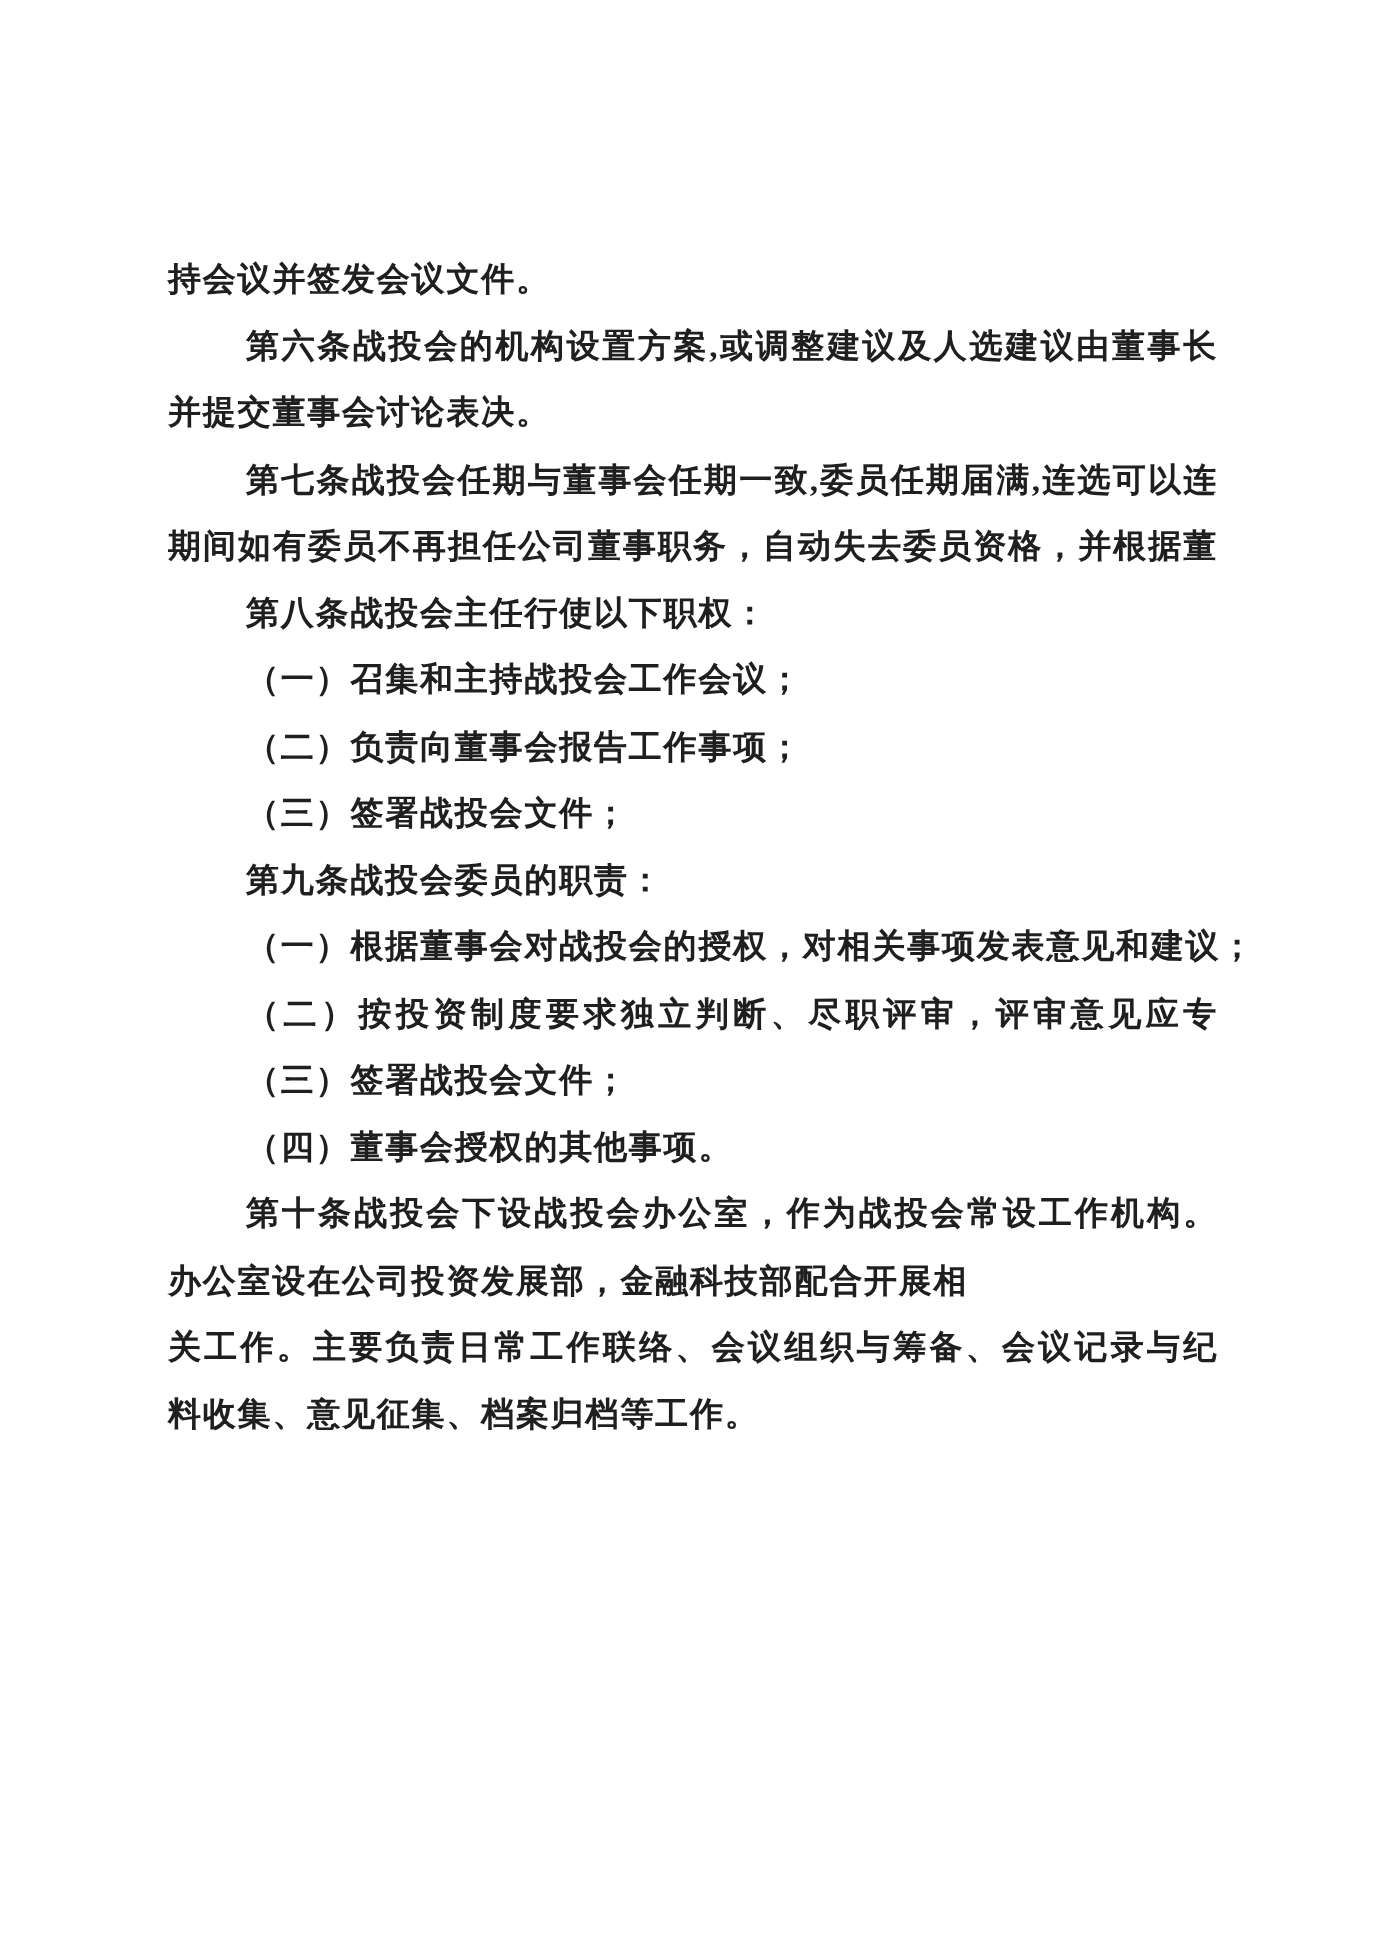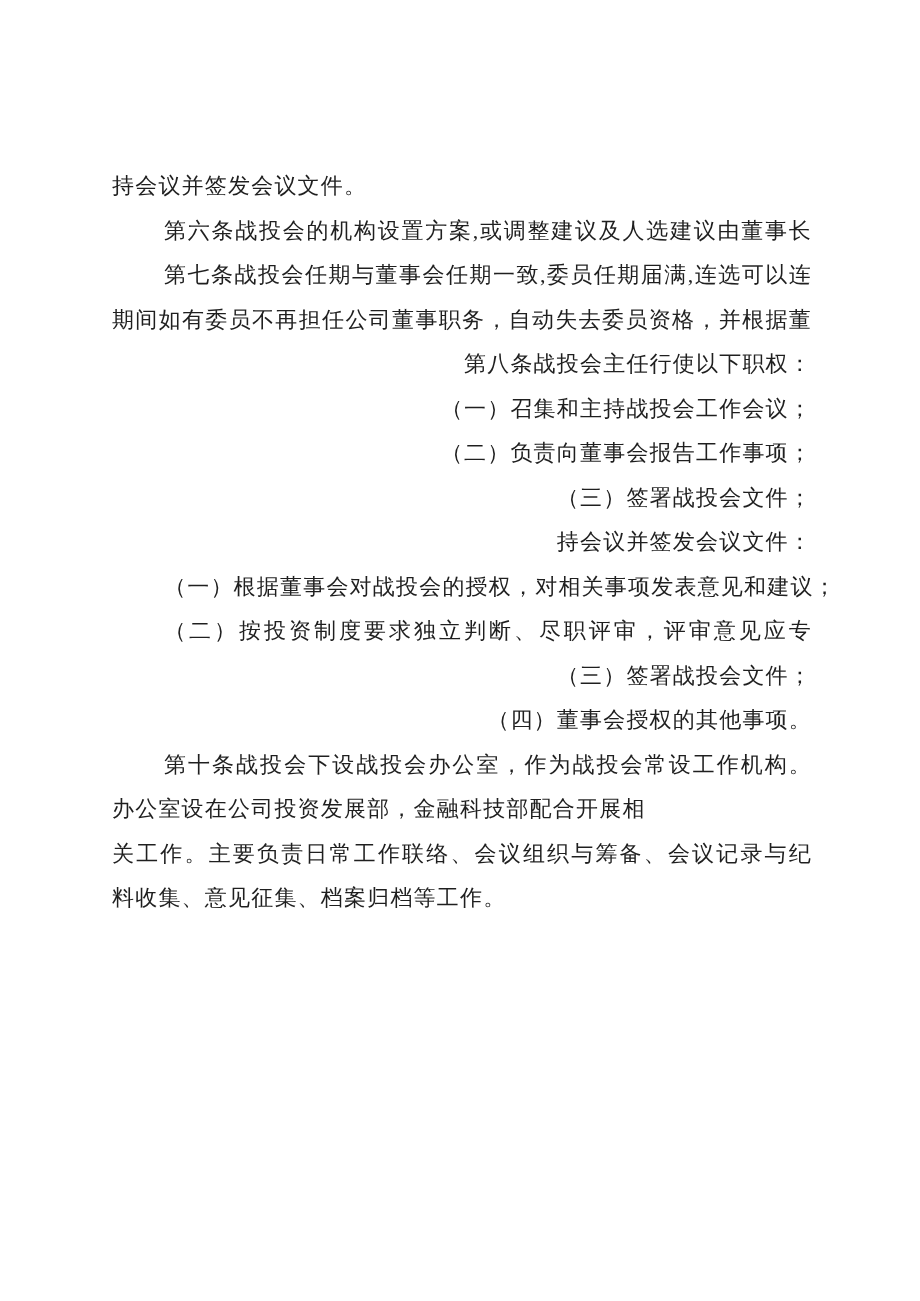--- a/index.html
+++ b/index.html
@@ -32,46 +32,47 @@
     line-height: 44.5px;
     letter-spacing: 1.2px;
     color: #1f1f1f;
     text-rendering: optimizeLegibility;
   }
   .ln {
     display: block;
     height: 44.5px;
     white-space: nowrap;
     text-align: left;
+    font-weight: bold;
   }
   .ln.ind {
     padding-left: 52px;
-    text-align: right;
   }
   .ln.just {
     white-space: normal;
     text-align: justify;
     text-align-last: justify;
     overflow: hidden;
   }
 </style>
 </head>
 <body>
 
 <div class="page">
   <div class="doc-body">
     <div class="ln">持会议并签发会议文件。</div>
     <div class="ln ind just">第六条战投会的机构设置方案,或调整建议及人选建议由董事长提出,</div>
+    <div class="ln">并提交董事会讨论表决。</div>
     <div class="ln ind just">第七条战投会任期与董事会任期一致,委员任期届满,连选可以连任。</div>
     <div class="ln just">期间如有委员不再担任公司董事职务，自动失去委员资格，并根据董事增</div>
     <div class="ln ind">第八条战投会主任行使以下职权：</div>
     <div class="ln ind">（一）召集和主持战投会工作会议；</div>
     <div class="ln ind">（二）负责向董事会报告工作事项；</div>
     <div class="ln ind">（三）签署战投会文件；</div>
-    <div class="ln ind">持会议并签发会议文件：</div>
+    <div class="ln ind">第九条战投会委员的职责：</div>
     <div class="ln ind">（一）根据董事会对战投会的授权，对相关事项发表意见和建议；</div>
     <div class="ln ind just">（二）按投资制度要求独立判断、尽职评审，评审意见应专业、深入、</div>
     <div class="ln ind">（三）签署战投会文件；</div>
     <div class="ln ind">（四）董事会授权的其他事项。</div>
     <div class="ln ind just">第十条战投会下设战投会办公室，作为战投会常设工作机构。战投会</div>
     <div class="ln">办公室设在公司投资发展部，金融科技部配合开展相</div>
     <div class="ln just">关工作。主要负责日常工作联络、会议组织与筹备、会议记录与纪要、材</div>
     <div class="ln">料收集、意见征集、档案归档等工作。</div>
   </div>
 </div>

